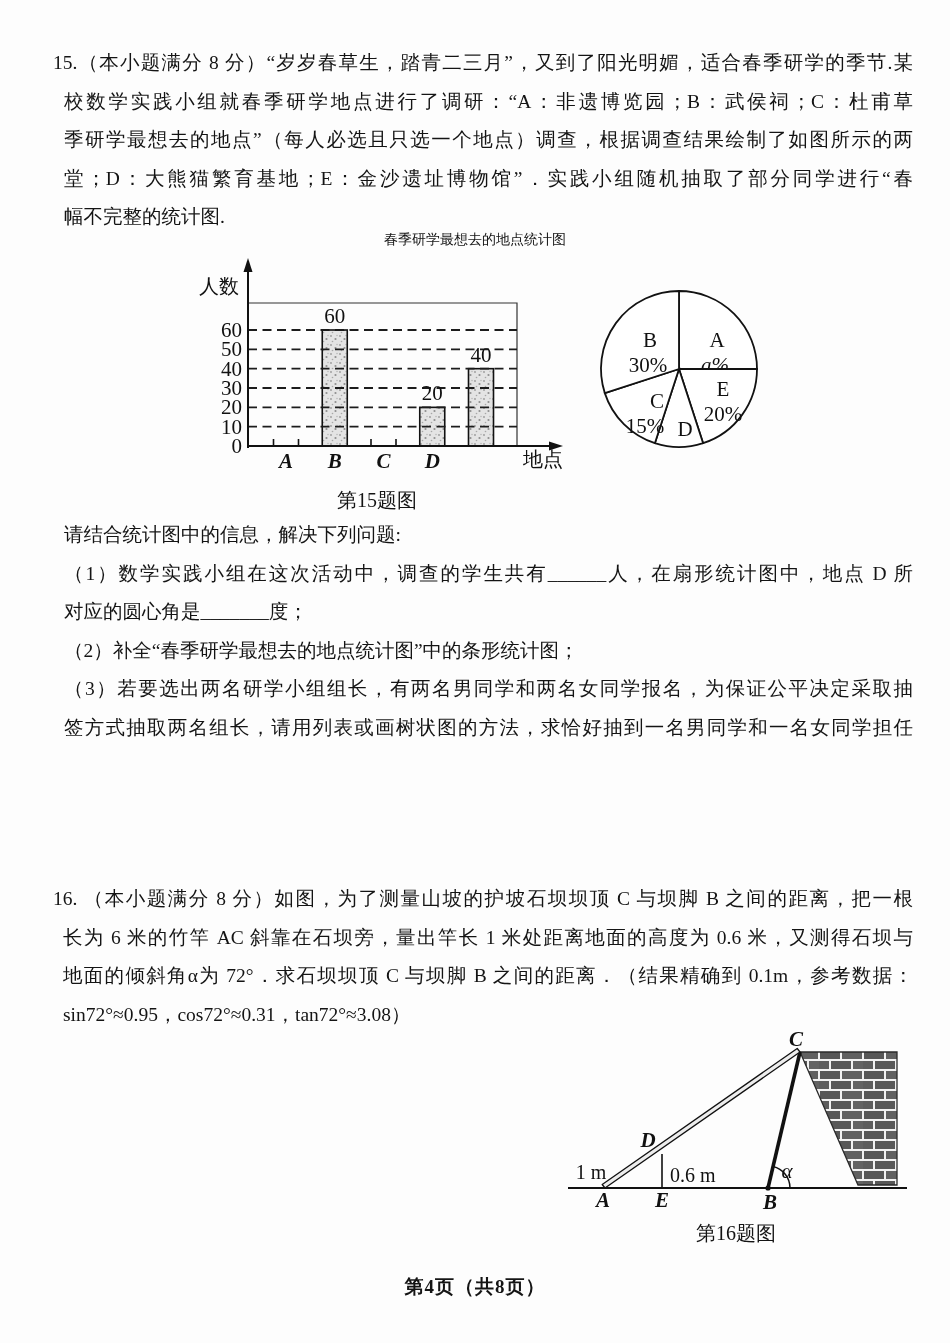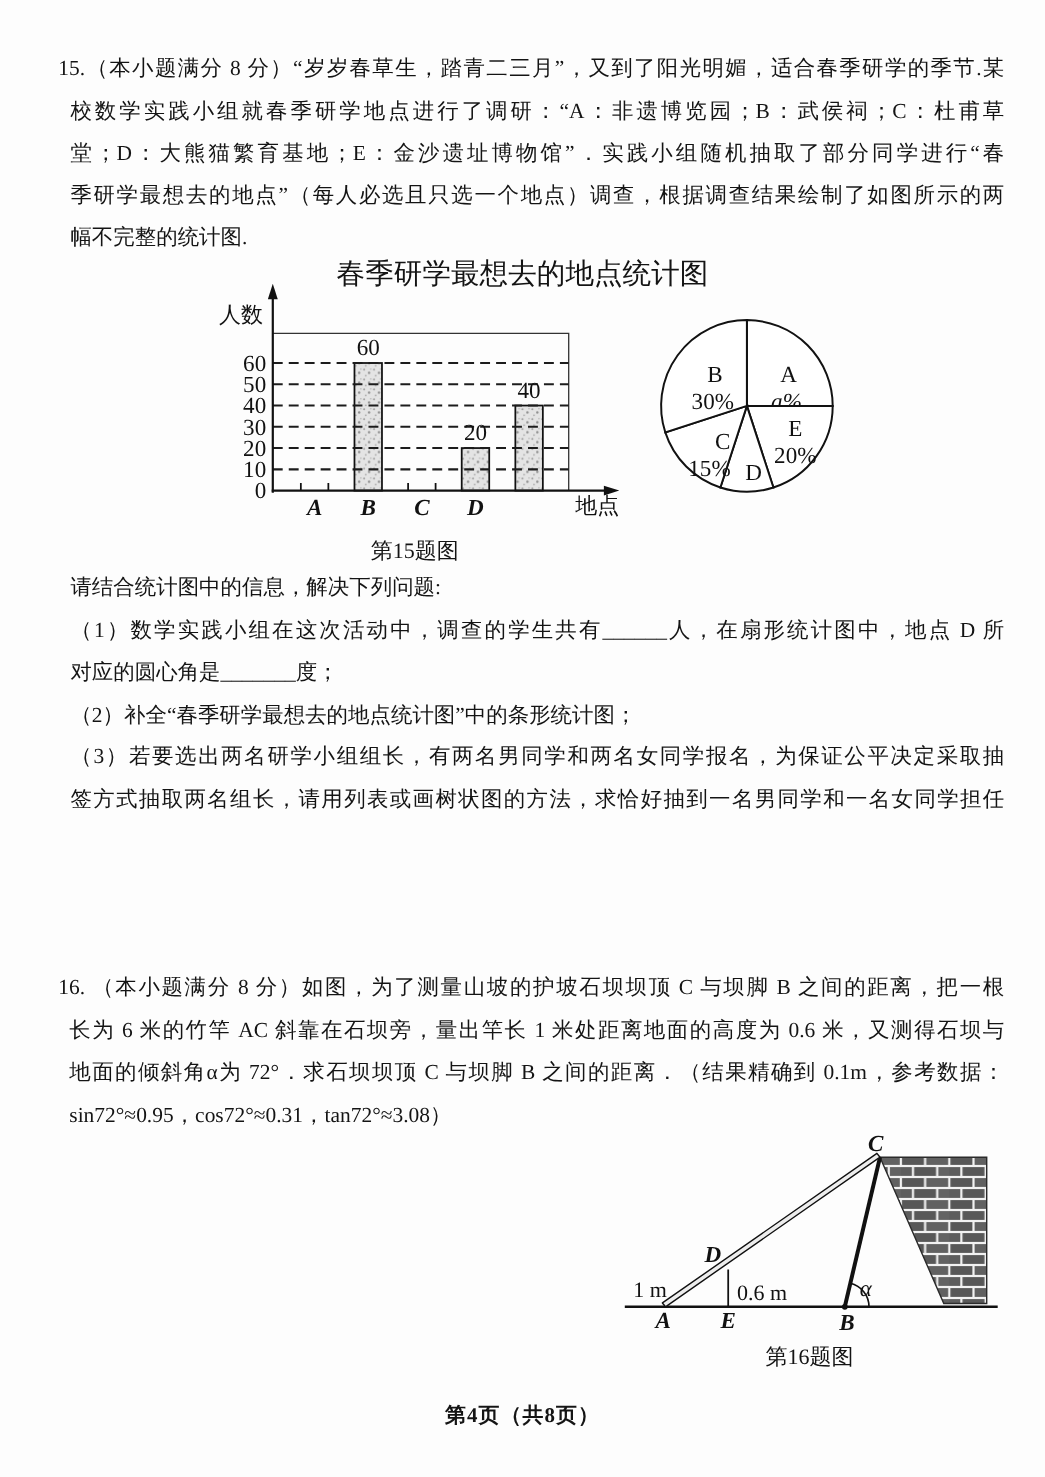--- a/index.html
+++ b/index.html
@@ -5,21 +5,21 @@
   html,body{margin:0;padding:0;background:#e9e9e9;}
   #page{position:relative;width:950px;height:1343px;background:#fdfdfd;margin:0 auto;
         font-family:"Liberation Serif","DejaVu Serif",serif;color:#141414;overflow:hidden;}
   .blk{position:absolute;}
   .ln{line-height:38.6px;font-size:19.5px;white-space:nowrap;}
   .jl{text-align:justify;text-align-last:justify;}
   .ind{padding-left:11px;}
   .ind2{padding-left:10px;}
   .center{text-align:center;}
   .caption{font-size:20px;}
-  .ftitle{font-size:26px;}
+  .ftitle{font-size:14px;}
   .footer{font-weight:bold;font-size:19px;letter-spacing:1px;}
   svg text{font-family:"Liberation Serif","DejaVu Serif",serif;}
   .num{font-size:21px;fill:#111;}
   .cat{font-size:21px;font-style:italic;font-weight:bold;fill:#111;}
   .cn{font-size:20px;fill:#111;}
   .pl{font-size:21px;fill:#111;}
   .it{font-style:italic;}
   .grid{stroke:#1c1c1c;stroke-width:1.9;stroke-dasharray:9 5.5;fill:none;}
   .ax{stroke:#111;stroke-width:1.6;}
   .ax2{stroke:#111;stroke-width:2;}
@@ -28,22 +28,22 @@
   .f16m{font-size:20px;fill:#111;}
 </style>
 </head>
 <body>
 
 <div id="page">
 
   <div class="blk" style="left:53px;top:44px;width:860px;">
     <div class="ln jl">15.（本小题满分 8 分）“岁岁春草生，踏青二三月”，又到了阳光明媚，适合春季研学的季节.某</div>
     <div class="ln jl ind">校数学实践小组就春季研学地点进行了调研：“A：非遗博览园；B：武侯祠；C：杜甫草</div>
+    <div class="ln jl ind">季研学最想去的地点”（每人必选且只选一个地点）调查，根据调查结果绘制了如图所示的两</div>
     <div class="ln jl ind">堂；D：大熊猫繁育基地；E：金沙遗址博物馆”．实践小组随机抽取了部分同学进行“春</div>
-    <div class="ln jl ind">季研学最想去的地点”（每人必选且只选一个地点）调查，根据调查结果绘制了如图所示的两</div>
     <div class="ln ind">幅不完整的统计图.</div>
   </div>
 
   <div class="blk center ftitle" style="left:0;top:231px;width:950px;">春季研学最想去的地点统计图</div>
 
   <svg id="bar-svg" class="blk" style="left:185px;top:253px;" width="395" height="235" viewBox="0 0 395 235">
     <defs>
       <pattern id="spk" width="9" height="9" patternUnits="userSpaceOnUse">
         <rect width="9" height="9" fill="#e4e4e4"></rect>
         <circle cx="2" cy="2" r="0.9" fill="#9a9a9a"></circle>

